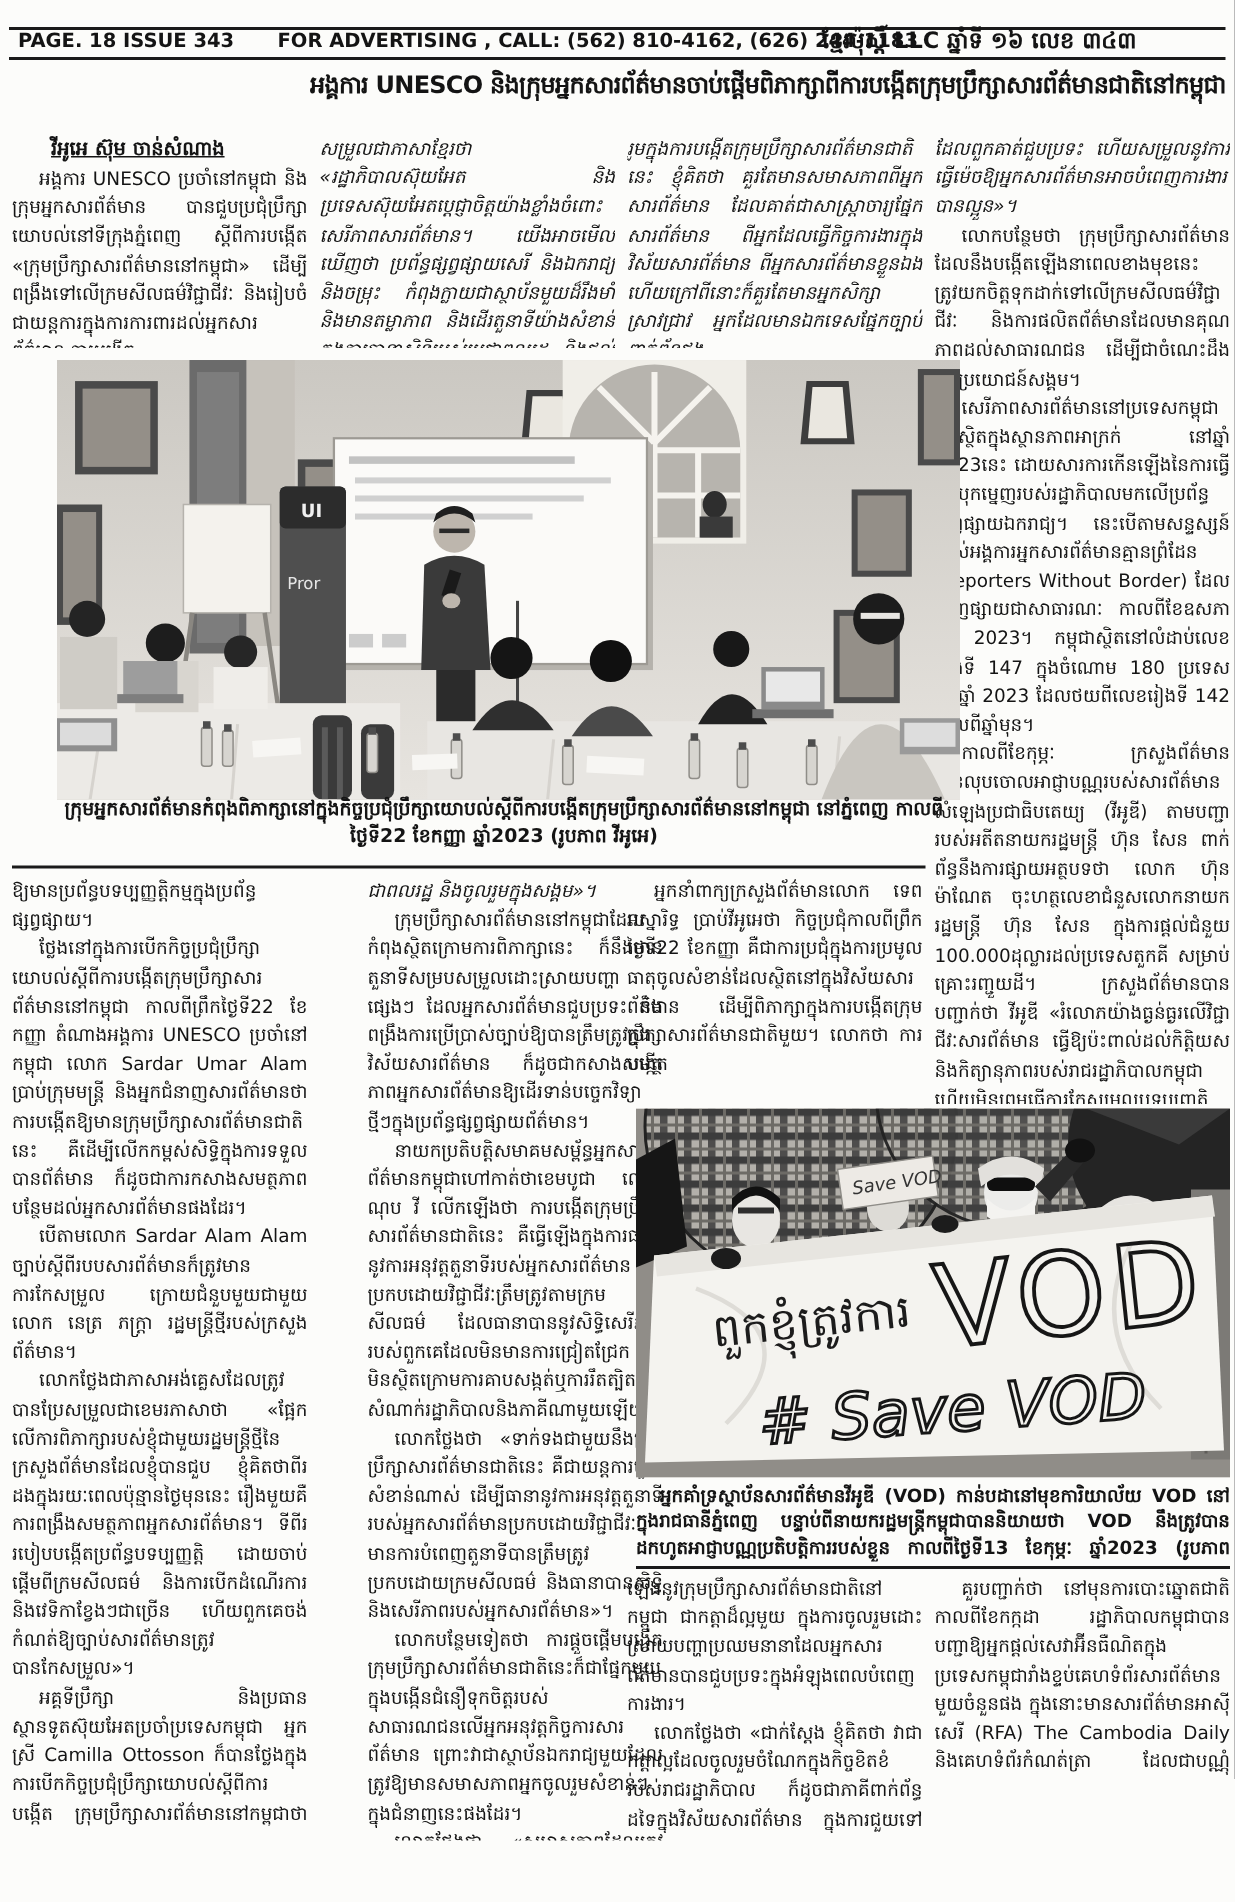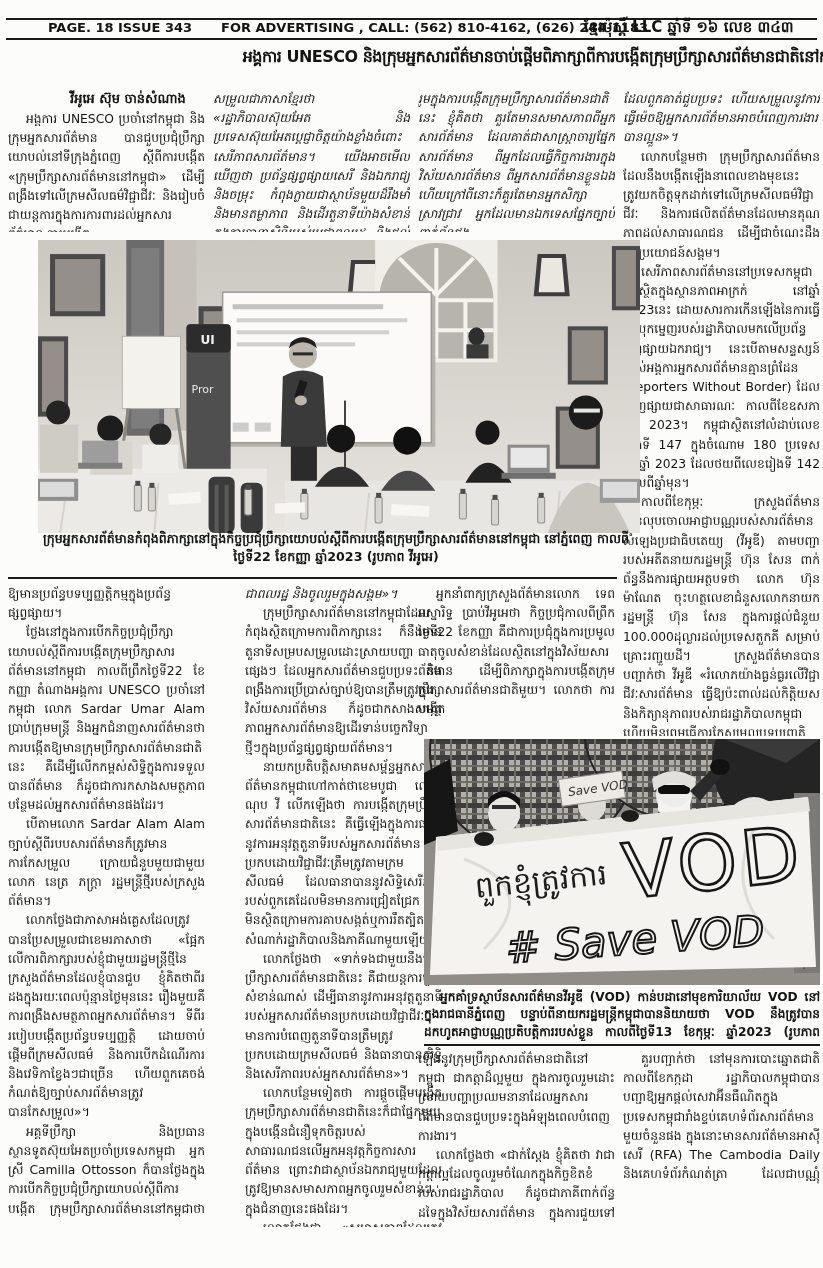--- a/index.html
+++ b/index.html
@@ -1,25 +1,25 @@
 <!DOCTYPE html>
 <html><head>
 <meta charset="utf-8">
 <style>
   html,body{margin:0;padding:0;background:#888;}
   .page{position:relative;width:823px;height:1268px;background:#fcfcfa;margin:0 auto;
         font-family:"DejaVu Sans",sans-serif;color:#141414;overflow:hidden;}
-  .abs{position:absolute;margin-left:36px;}
+  .abs{position:absolute;}
   
   .rule{position:absolute;background:#1a1a1a;}
   .hdr-text{font-weight:bold;font-size:13px;white-space:nowrap;}
   .masthead{font-weight:bold;font-size:15px;}
   .headline{left:6px;top:42px;width:811px;text-align:right;font-weight:bold;
             font-size:16px;line-height:30px;letter-spacing:-.5px;}
-  .byline{left:34px;top:90px;width:170px;font-weight:bold;font-size:13px;}
+  .byline{left:34px;top:90px;width:170px;font-weight:bold;font-size:13px;text-decoration:underline;}
   
   .colblock{position:absolute;overflow:hidden;text-align:justify;}
   .colblock p{margin:0;font-size:12.3px;line-height:19.2px;text-indent:18px;
               overflow-wrap:anywhere;word-break:break-word;}
   .colblock p.ni{text-indent:0;}
   .colblock p.it{font-style:italic;}
   .caption{position:absolute;font-weight:bold;font-size:12.6px;line-height:18px;
            overflow:hidden;overflow-wrap:anywhere;}
   .cap-center{text-align:center;}
   .cap-just{text-align:justify;}

